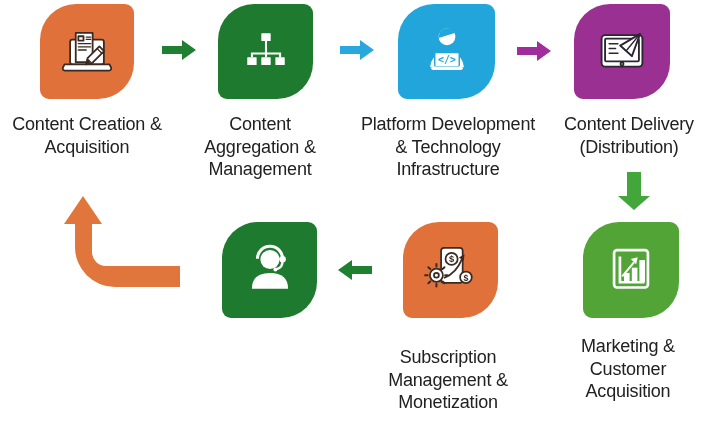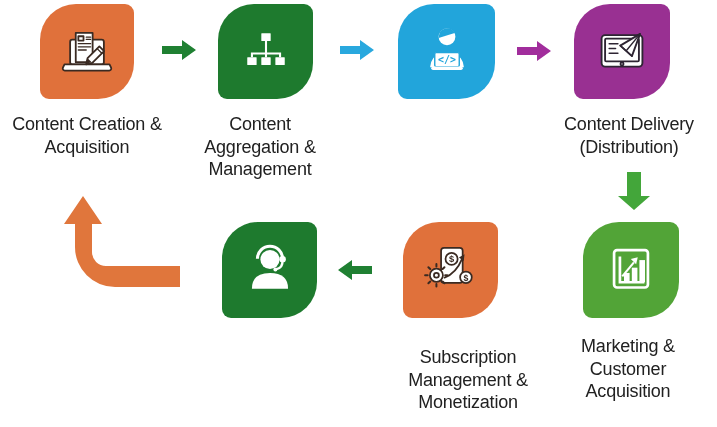--- a/index.html
+++ b/index.html
@@ -135,26 +135,29 @@
     <path d="M3 31 L22 3 L41 31 L31 31 L31 59 A14 14 0 0 0 45 73 L119 73 L119 94 L54 94 A40 40 0 0 1 14 54 L14 31 Z" fill="#E0763C"></path>
   </svg>
 
   <div class="node-label" style="left:87px;top:113px">Content Creation &amp;
 Acquisition</div>
 
   <div class="node-label" style="left:260px;top:113px">Content
 Aggregation &amp;
 Management</div>
 
+  <div class="node-label" style="left:448px;top:113px">Platform Development
+&amp; Technology
+Infrastructure</div>
 
   <div class="node-label" style="left:629px;top:113px">Content Delivery
 (Distribution)</div>
 
 
-  <div class="node-label" style="left:468px;top:346px">Subscription
+  <div class="node-label" style="left:448px;top:346px">Subscription
 Management &amp;
 Monetization</div>
 
   <div class="node-label" style="left:628px;top:335px">Marketing &amp;
 Customer
 Acquisition</div>
 
 </div>
 
 </body></html>

